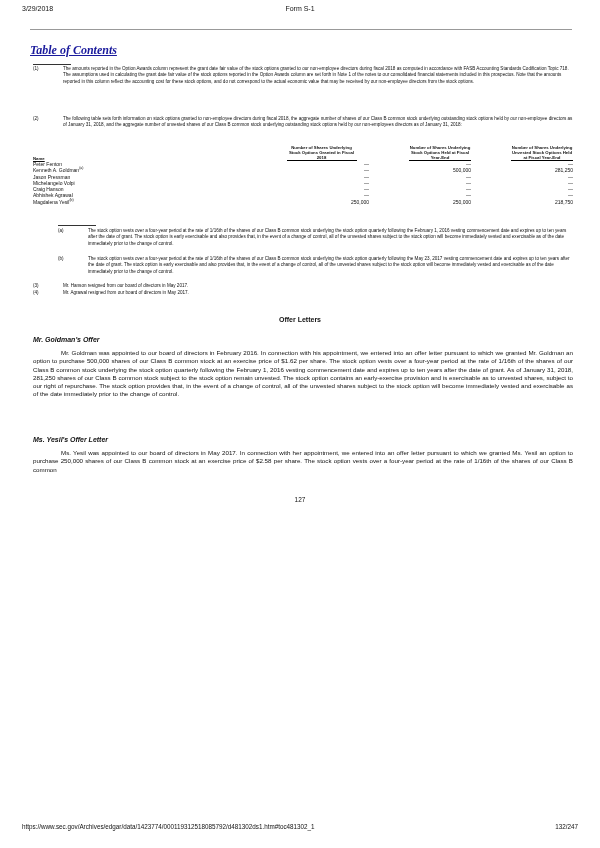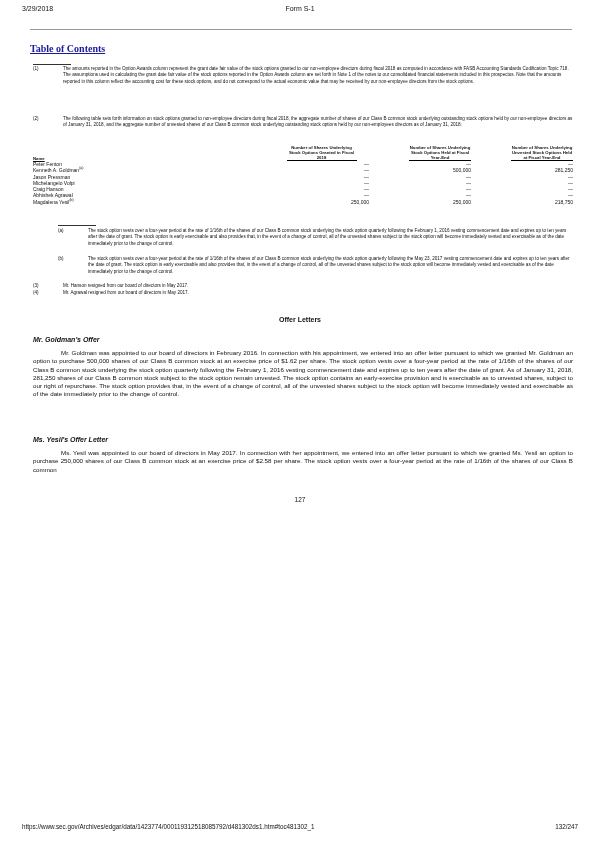--- a/index.html
+++ b/index.html
@@ -3,21 +3,21 @@
   <meta charset="utf-8">
   <style>
     html, body { margin: 0; padding: 0; background: #ffffff; }
     body { width: 600px; height: 848px; position: relative; overflow: hidden;
       font-family: "Liberation Sans", sans-serif; color: #111; }
     .hdr { position: absolute; top: 5px; left: 22px; right: 22px; height: 12px; font-size: 7px; }
     .hdr .date { position: absolute; left: 0; top: 0; }
     .hdr .form { position: absolute; left: 0; right: 0; text-align: center; top: 0; }
     .rule-top { position: absolute; top: 29px; left: 30px; right: 28px; border-top: 1px solid #999; }
     .toc { position: absolute; top: 43px; left: 30px; font-family: "Liberation Serif", serif;
-      font-size: 10px; font-weight: bold; color: #1a1a9c; text-decoration: underline; cursor: pointer; }
+      font-size: 12px; font-weight: bold; color: #1a1a9c; text-decoration: underline; cursor: pointer; font-style: italic; }
     .fnrule { position: absolute; left: 33px; width: 38px; border-top: 1px solid #333; }
     .fn { position: absolute; left: 33px; width: 540px; font-size: 4.6px; line-height: 6.3px; }
     .fn .num { position: absolute; left: 0; top: 0; }
     .fn .txt { margin-left: 30px; }
     .sub { position: absolute; left: 58px; width: 515px; font-size: 4.6px; line-height: 6.3px; }
     .sub .num { position: absolute; left: 0; top: 0; }
     .sub .txt { margin-left: 30px; }
     table.opt { position: absolute; top: 145px; left: 33px; width: 540px; border-collapse: collapse;
       font-size: 5px; }
     table.opt th { font-weight: bold; font-size: 4.3px; line-height: 5px; vertical-align: bottom; padding: 0; }

